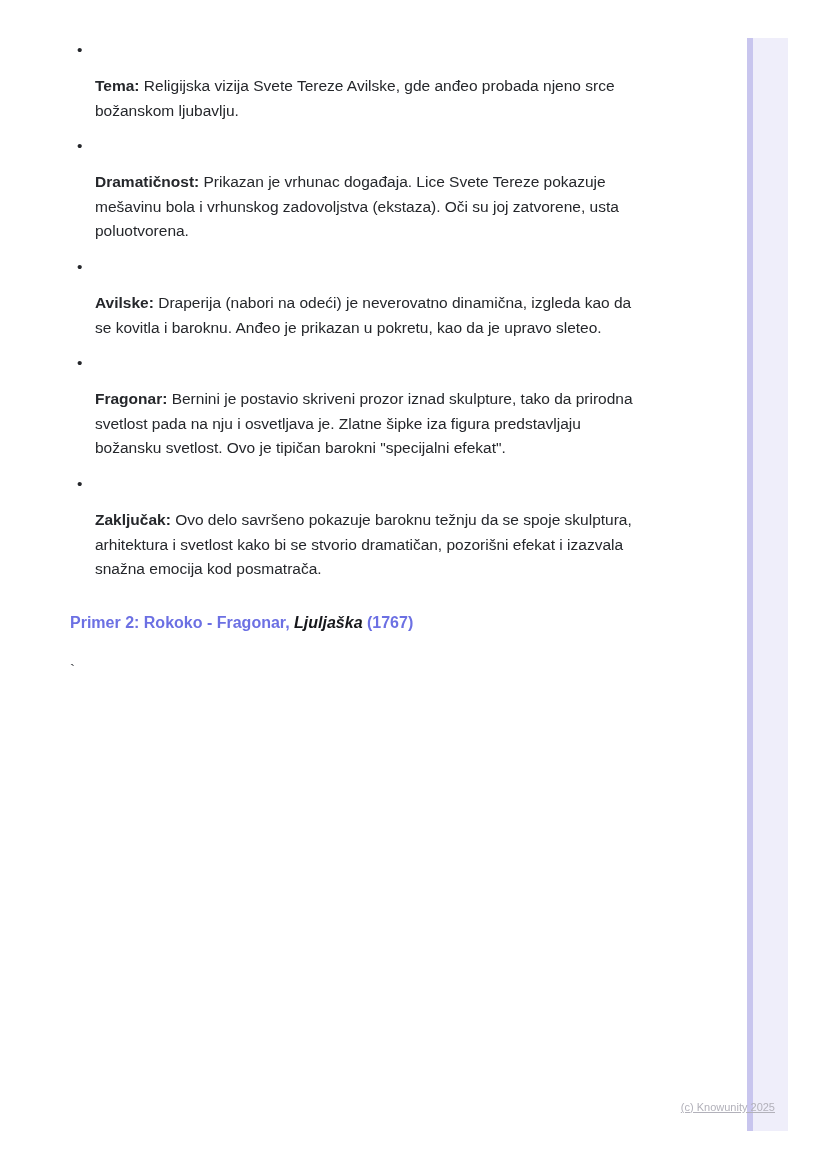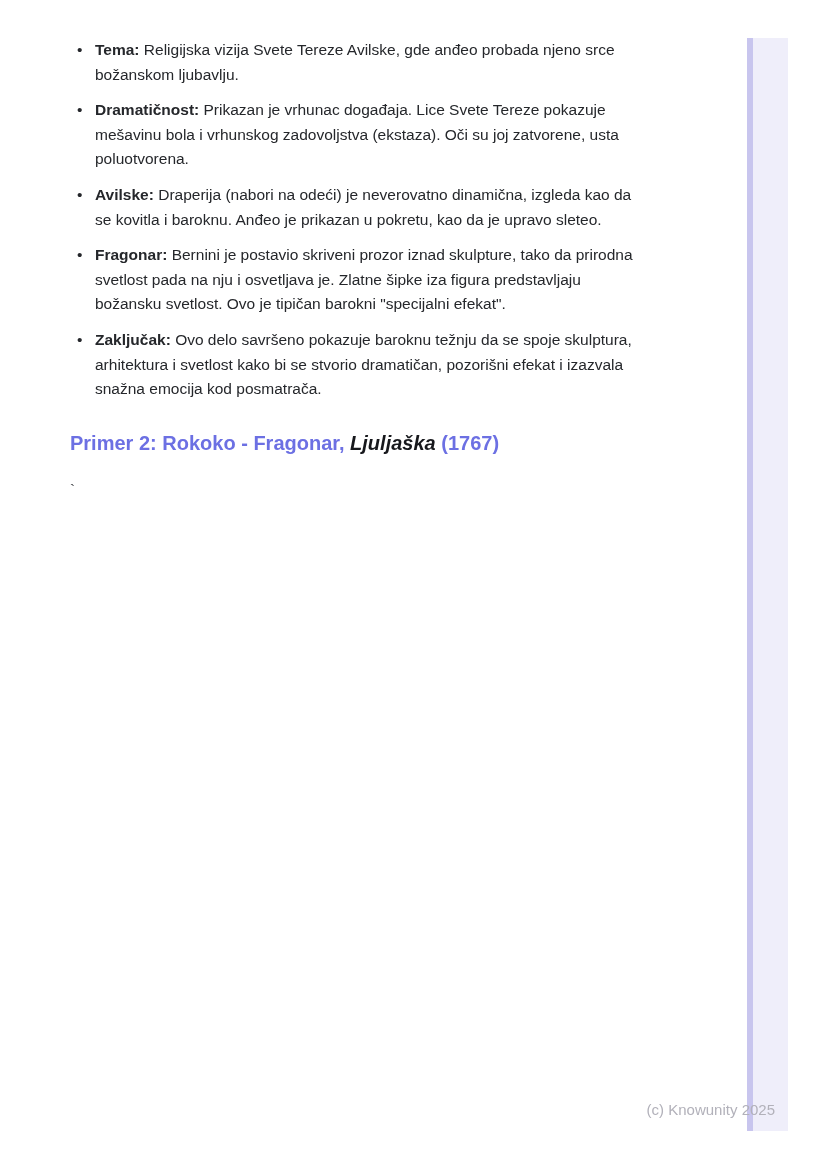--- a/index.html
+++ b/index.html
@@ -38,46 +38,47 @@
     display: flex;
     margin: 0 0 11px 0;
   }
   .bullet {
     width: 25px;
     flex: 0 0 25px;
     padding-left: 7px;
     box-sizing: border-box;
     color: #25272b;
   }
-  .li-body { flex: 1 1 auto; }
+  .li-body { flex: 1 1 auto; margin-top: 36px; }
   .li-body b { font-weight: 700; }
   h2.section-heading {
     margin: 28px 0 0 0;
-    font-size: 20px;
+    font-size: 16px;
     line-height: 26px;
     font-weight: 600;
     color: #6c70e3;
   }
   h2.section-heading .work-title {
     color: #17181c;
     font-style: italic;
     font-weight: 700;
   }
   .stray {
     margin-top: 22px;
     font-size: 15.5px;
     color: #3a3d42;
   }
   .footer-credit {
     position: absolute;
     top: 1101px;
     right: 53px;
-    font-size: 15px;
+    font-size: 11px;
     color: #b2b1ba;
     z-index: 2;
+    text-decoration: underline;
   }
 </style>
 </head>
 <body>
 
 <div class="side-bar"></div>
 
 <div class="content">
   <ul class="notes">
     <li>

